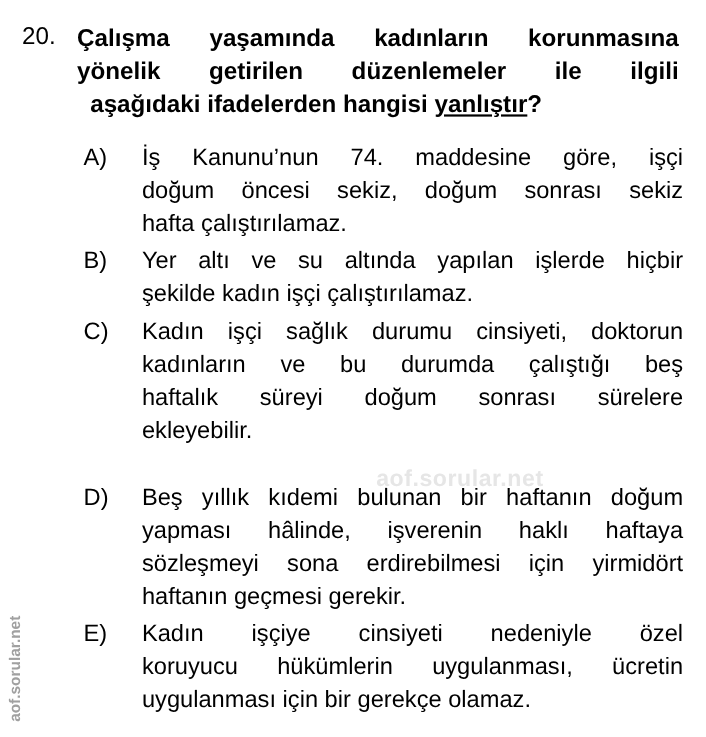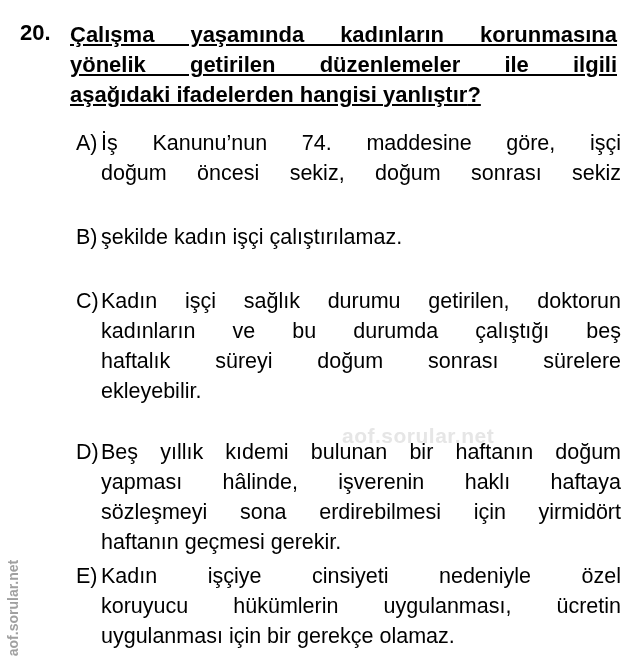--- a/index.html
+++ b/index.html
@@ -1,26 +1,26 @@
 <!DOCTYPE html>
 <html><head>
 <meta charset="utf-8">
 <style>
   html, body { margin:0; padding:0; }
   body { width:642px; height:670px; background:#ffffff; position:relative; overflow:hidden;
          font-family:"Liberation Sans", sans-serif; color:#000; }
-  .q-num { position:absolute; left:20px; top:20px; font-size:22px; font-weight:bold; }
+  .q-num { position:absolute; left:20px; top:20px; font-size:22px; font-weight:normal; }
   .q-text { position:absolute; left:70px; top:20px; width:547px; font-size:22px; font-weight:bold;
             line-height:30px; text-align:justify; text-align-last:left; }
-  .q-text .line { display:block; text-align:justify; text-align-last:justify;text-decoration:underline; }
-  .q-text .line.last { text-align-last:left; }
+  .q-text .line { display:block; text-align:justify; text-align-last:justify; }
+  .q-text .line.last { text-align-last:left;margin-left:12px; }
   .u { text-decoration:underline; }
   .opt { position:absolute; left:76px; width:545px; font-size:21.5px; line-height:30px; }
   .opt .lbl { position:absolute; left:0; top:0; }
-  .opt .body { margin-left:25px; }
+  .opt .body { margin-left:53px; }
   .opt .body .line { display:block; text-align:justify; text-align-last:justify; white-space:nowrap; }
   .opt .body .line.last { text-align-last:left; }
   .wm-h { position:absolute; left:342px; top:424px; font-size:21px; font-weight:bold; color:#e6e6e6; z-index:0; letter-spacing:0.5px; }
   .wm-v { position:absolute; left:-42px; top:600px; font-size:14px; font-weight:bold; color:#a0a0a0;
           transform:rotate(-90deg); transform-origin:center; width:110px; text-align:center; }
   .opt, .q-text, .q-num { z-index:1; }
 </style>
 </head>
 <body>
 
@@ -32,34 +32,36 @@
   <span class="line">Çalışma yaşamında kadınların korunmasına</span>
   <span class="line">yönelik getirilen düzenlemeler ile ilgili</span>
   <span class="line last"><span>aşağıdaki ifadelerden hangisi </span><span class="u">yanlıştır</span><span>?</span></span>
 </div>
 
 <div class="opt" style="top:128px;">
   <span class="lbl">A)</span>
   <div class="body">
     <span class="line">İş Kanunu’nun 74. maddesine göre, işçi</span>
     <span class="line">doğum öncesi sekiz, doğum sonrası sekiz</span>
+    <span class="line last">hafta çalıştırılamaz.</span>
   </div>
 </div>
 
 <div class="opt" style="top:222px;">
   <span class="lbl">B)</span>
   <div class="body">
+    <span class="line">Yer altı ve su altında yapılan işlerde hiçbir</span>
     <span class="line last">şekilde kadın işçi çalıştırılamaz.</span>
   </div>
 </div>
 
 <div class="opt" style="top:286px;">
   <span class="lbl">C)</span>
   <div class="body">
-    <span class="line">Kadın işçi sağlık durumu getirilen, doktorun</span>
+    <span class="line">Kadın işçi sağlık durumu cinsiyeti, doktorun</span>
     <span class="line">kadınların ve bu durumda çalıştığı beş</span>
     <span class="line">haftalık süreyi doğum sonrası sürelere</span>
     <span class="line last">ekleyebilir.</span>
   </div>
 </div>
 
 <div class="opt" style="top:437px;">
   <span class="lbl">D)</span>
   <div class="body">
     <span class="line">Beş yıllık kıdemi bulunan bir haftanın doğum</span>

